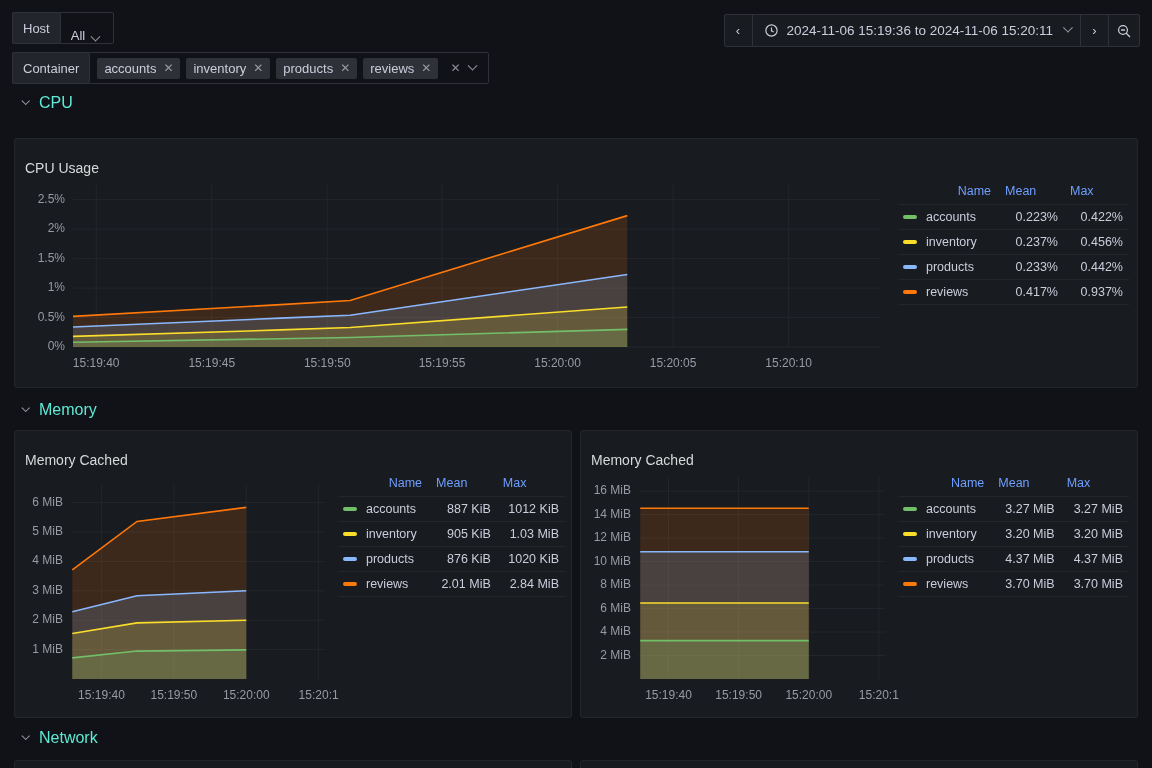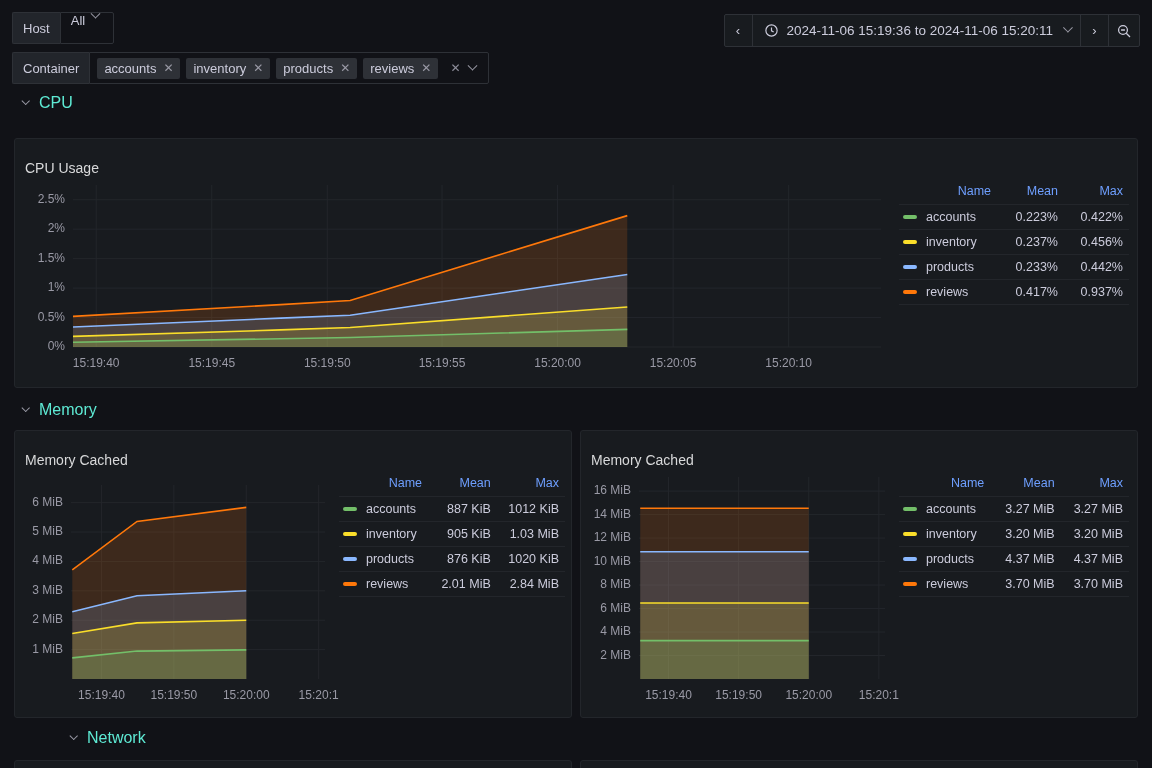--- a/index.html
+++ b/index.html
@@ -23,21 +23,21 @@
   .var-label {
     display: flex; align-items: center;
     padding: 0 10px;
     background: #22252b;
     border: 1px solid #2e3137;
     border-right: none;
     border-radius: 2px 0 0 2px;
     font-size: 13px; color: #ccccdc; white-space: nowrap;
   }
   .var-value {
-    display: flex; align-items: flex-start; gap: 7px;
+    display: flex; align-items: flex-end; gap: 7px;
     padding: 0 9px 0 10px;
     background: #111217;
     border: 1px solid #2e3137;
     border-radius: 0 2px 2px 0;
     font-size: 13px; color: #ccccdc;
     min-width: 54px;
   }
   .var-multi {
     display: flex; align-items: center; gap: 6px;
     padding: 0 8px 0 7px;
@@ -129,21 +129,21 @@
   .ytick, .xtick {
     position: absolute; font-size: 12px; color: #9a9aa6; white-space: nowrap;
   }
   .ytick { text-align: right; }
   .xtick { text-align: center; }
 
   
   table.lt { border-collapse: collapse; font-size: 12.5px; }
   table.lt th {
     color: #6e9fff; font-weight: 500; font-size: 12.5px;
-    padding: 1px 6px 6px 6px; text-align: right; white-space: nowrap;
+    padding: 1px 6px 6px 6px; text-align: left; white-space: nowrap;
   }
   table.lt th.name-h { text-align: right; padding-right: 8px; }
   table.lt td {
     padding: 5px 6px; color: #ccccdc; text-align: right; white-space: nowrap;
     border-top: 1px solid #23262b;
   }
   table.lt td.nm { text-align: left; padding-left: 4px; }
   table.lt tr:last-child td { border-bottom: 1px solid #23262b; }
   .swatch {
     display: inline-block; width: 14px; height: 4px;
@@ -401,19 +401,19 @@
               <td class="nm"><span class="swatch" style="background:#FF780A"></span>reviews</td>
               <td>3.70 MiB</td>
               <td>3.70 MiB</td>
             </tr>
           </tbody>
         </table>
     </div>
   </div>
 </div>
 
-<div class="row-head" style="position:absolute; left:0; top:723px;margin-left:48px;">
+<div class="row-head" style="position:absolute; left:0; top:723px;">
   <span class="chev"></span>
   <span>Network</span>
 </div>
 
 <div class="panel" style="position:absolute; left:14px; top:760px; width:558px; height:120px;"></div>
 <div class="panel" style="position:absolute; left:580px; top:760px; width:558px; height:120px;"></div>
 
 </body></html>

